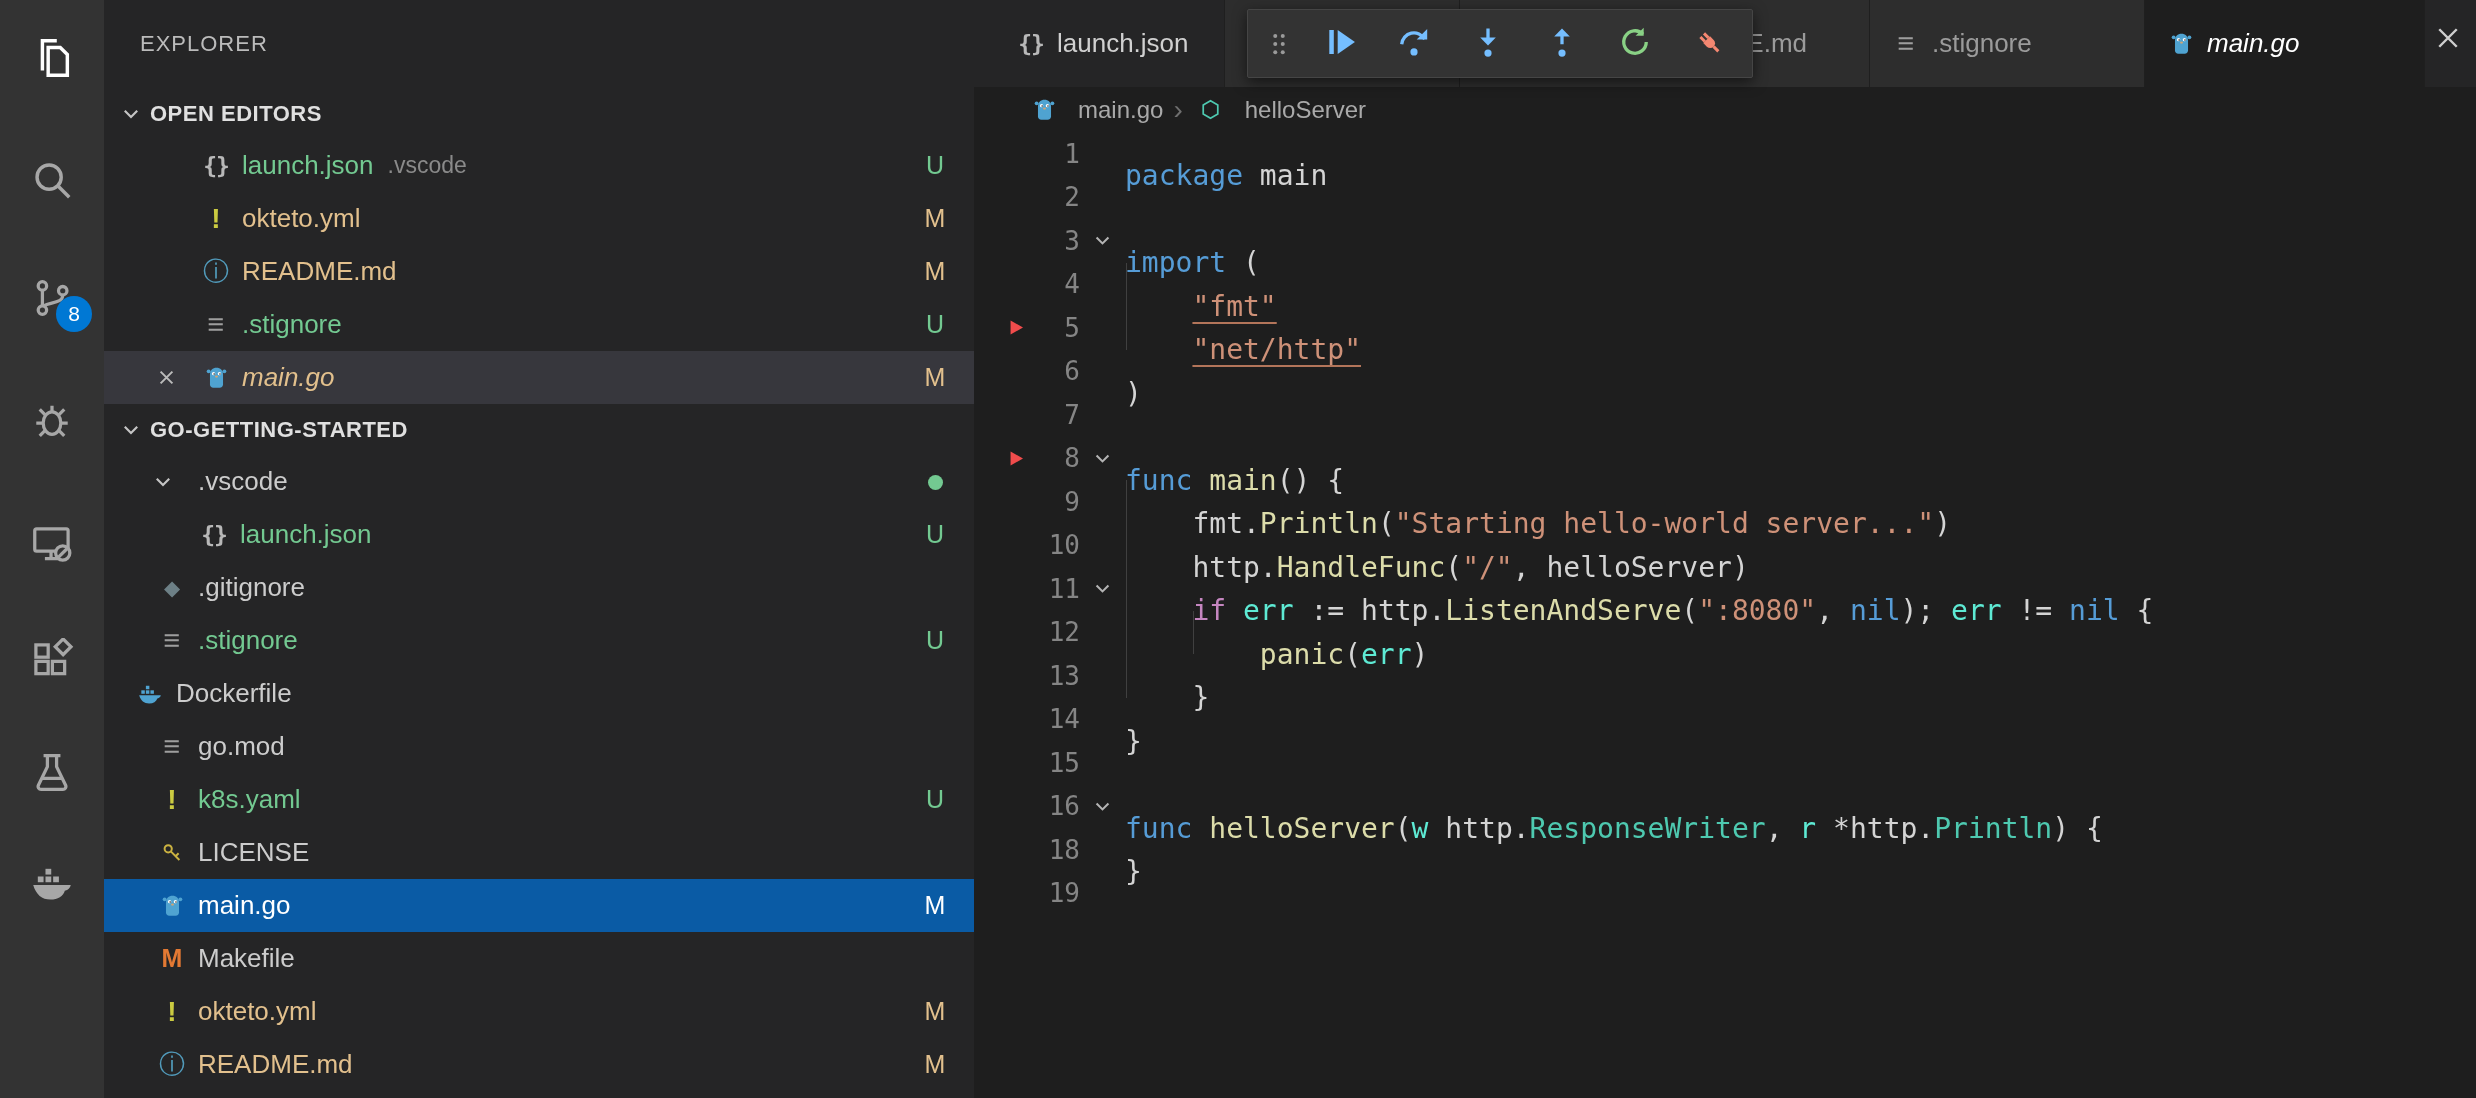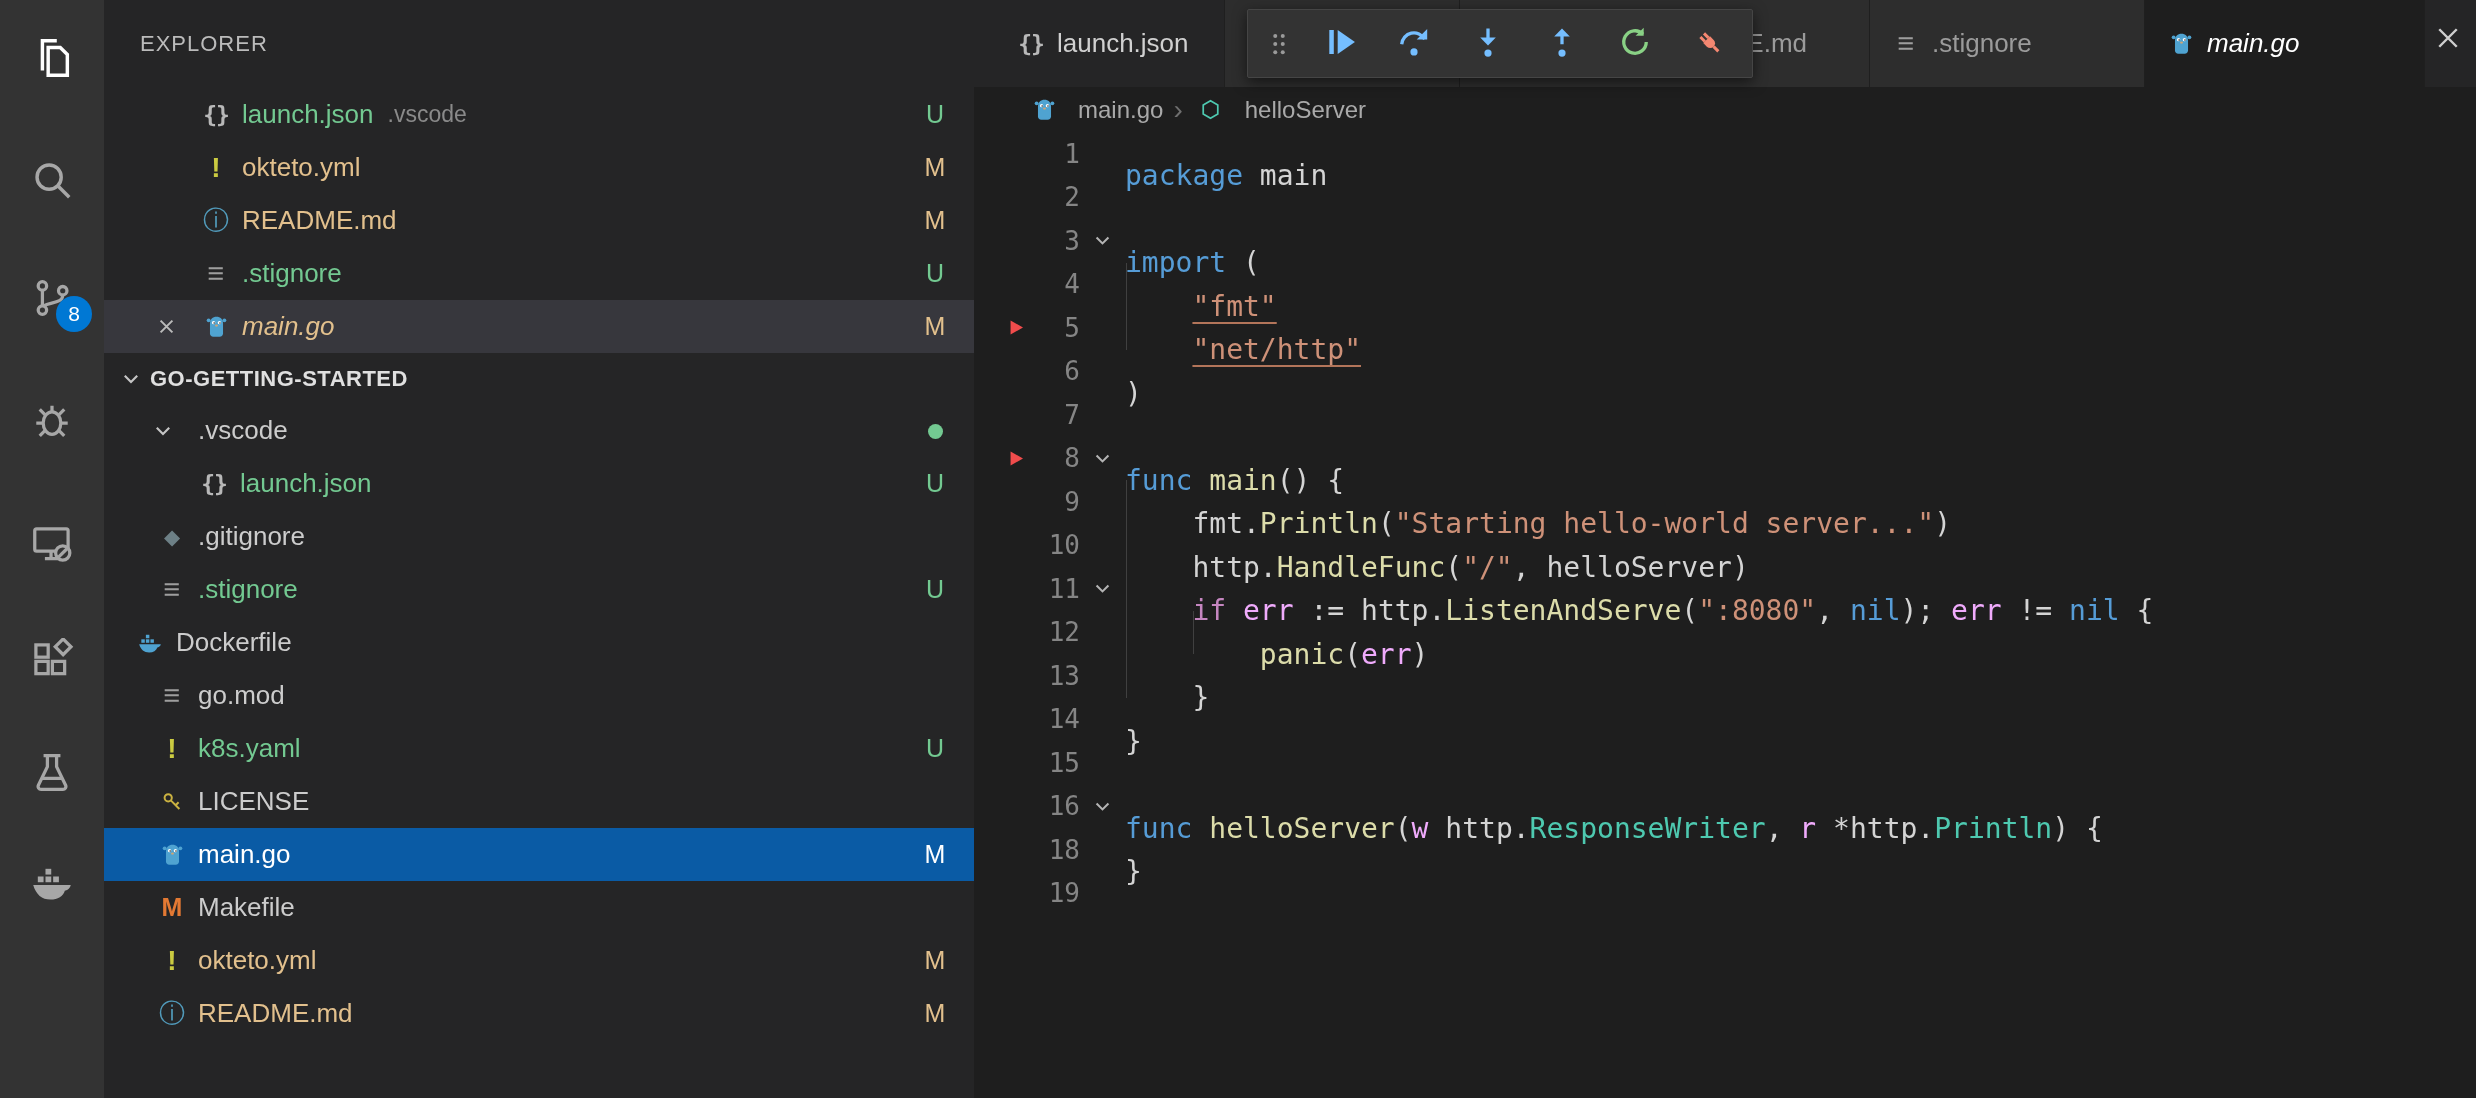--- a/index.html
+++ b/index.html
@@ -65,21 +65,21 @@
   .iguide{position:absolute;width:1px;background:#404040;z-index:1;}
   .cline{height:43.5px;display:flex;align-items:center;position:relative;z-index:2;}
   .glyph{width:56px;height:100%;display:flex;align-items:center;justify-content:flex-end;padding-right:4px;box-sizing:border-box;flex:none;}
   .lnum{width:50px;text-align:right;color:#858585;font-size:26px;flex:none;}
   .fold{width:45px;display:flex;justify-content:center;align-items:center;flex:none;}
   .ctext{white-space:pre;color:#d4d4d4;margin-top:44px;}
   .band{position:absolute;left:151px;top:0;width:746px;height:100%;background:#4e4a1d;z-index:-1;}
   .caret{position:absolute;left:151px;top:2px;width:8px;height:39px;background:#3794ff;z-index:3;}
   .cline.current .lnum{color:#c8c8c8;}
   .s-kw{color:#569cd6}.s-ctl{color:#c586c0}.s-fn{color:#dcdcaa}.s-str{color:#ce9178}
-  .s-vr{color:#f0abfc}.s-ty{color:#4ec9b0}.s-pl{color:#d4d4d4}
+  .s-vr{color:#5eead4}.s-ty{color:#4ec9b0}.s-pl{color:#d4d4d4}
   .s-stru{color:#ce9178;text-decoration:underline;text-underline-offset:6px;text-decoration-thickness:2px;text-decoration-color:#b3755a;}
 </style>
 </head>
 <body>
 
 <div class="app">
 
   <nav class="activitybar" id="activitybar">
       <div class="ab-item" style="top: 37px;">
         <span><svg width="46" height="46" viewBox="0 0 24 24" fill="none">
@@ -138,20 +138,28 @@
               <rect x="8.6" y="4.6" width="3" height="3"></rect>
             </g>
             <path d="M2.2 13h19.6c-.3 1.5-1.4 2.6-3.1 3-.9 2.8-3.6 4.6-7.5 4.6-4.5 0-7.5-2.6-9-7.6z" fill="#a7a7a7"></path>
           </svg></span>
       </div>
       <div class="scm-badge">8</div>
     </nav>
 
   <aside class="sidebar">
     <div class="sb-title">EXPLORER</div>
+    <div class="sect-h">
+      <span class="schev">
+          <svg width="22" height="22" viewBox="0 0 18.4 18.4" fill="none">
+            <path d="M4 6.5l5.2 5.2 5.2-5.2" stroke="#c5c5c5" stroke-width="1.8"></path>
+          </svg>
+        </span>
+      <span>OPEN EDITORS</span>
+    </div>
     <div id="oe-rows">
         <div class="row oe">
           <span class="slot"></span>
           <span class="ti i-json">{}</span>
           <span class="lbl u">launch.json</span>
           <span class="detail">.vscode</span>
           <span class="gbadge u">U</span>
         </div>
         <div class="row oe">
           <span class="slot"></span>

